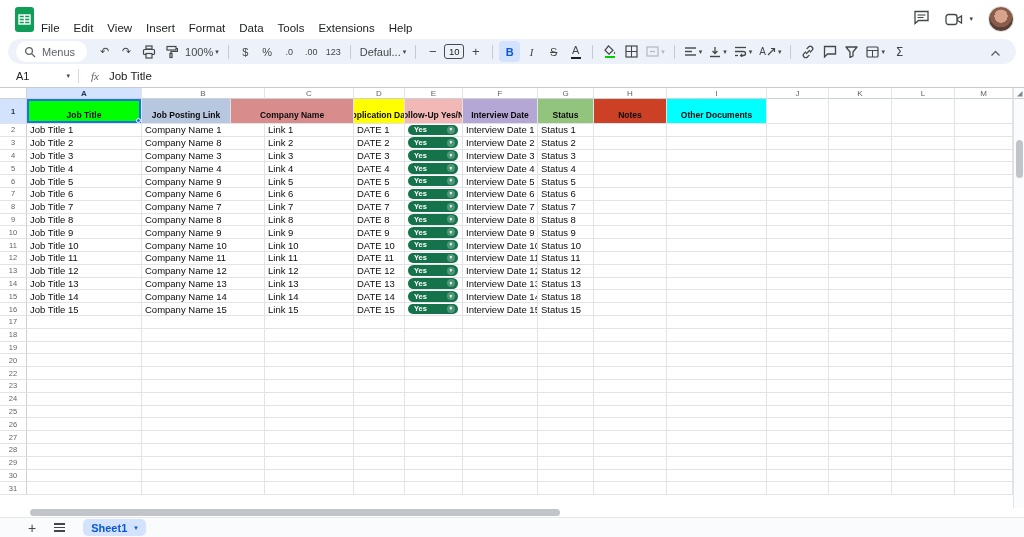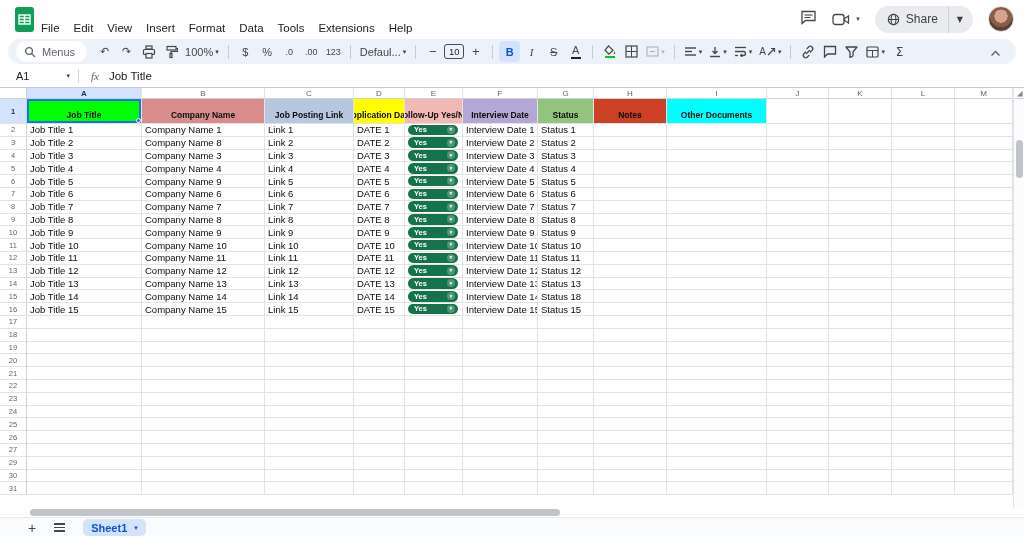--- a/index.html
+++ b/index.html
@@ -110,31 +110,20 @@
             <line x1="4.5" y1="7.5" x2="10.5" y2="7.5" stroke="#444746" stroke-width="1.1"></line>
           </svg>
       </span>
       <span style="display:flex;align-items:center;gap:4px;">
         <svg width="18" height="13" viewBox="0 0 18 13">
             <rect x="1" y="1.5" width="11" height="10" rx="2.5" fill="none" stroke="#444746" stroke-width="1.3"></rect>
             <path d="M12.5 5.5 16.5 3v7l-4-2.5z" fill="none" stroke="#444746" stroke-width="1.3"></path>
           </svg>
         <span class="caret g">▾</span>
       </span>
-      <div class="share-btn">
-        <div class="share-main">
-          <svg width="13" height="13" viewBox="0 0 14 14">
-              <circle cx="7" cy="7" r="5.6" fill="none" stroke="#3c4043" stroke-width="1.2"></circle>
-              <line x1="1.4" y1="7" x2="12.6" y2="7" stroke="#3c4043" stroke-width="1.1"></line>
-              <ellipse cx="7" cy="7" rx="2.6" ry="5.6" fill="none" stroke="#3c4043" stroke-width="1.1"></ellipse>
-            </svg>
-          <span>Share</span>
-        </div>
-        <div class="share-caret g">▼</div>
-      </div>
       <div class="avatar"></div>
     </div>
   </div>
 
   <div class="toolbar">
     <div class="menus-pill">
       <svg width="12" height="12" viewBox="0 0 12 12">
           <circle cx="5" cy="5" r="3.4" fill="none" stroke="#5f6368" stroke-width="1.3"></circle>
           <line x1="7.6" y1="7.6" x2="11" y2="11" stroke="#5f6368" stroke-width="1.3"></line>
         </svg>
@@ -296,22 +285,22 @@
         <div class="lcell" style="width:73px">H</div>
         <div class="lcell" style="width:100px">I</div>
         <div class="lcell" style="width:62px">J</div>
         <div class="lcell" style="width:63px">K</div>
         <div class="lcell" style="width:63px">L</div>
         <div class="lcell" style="width:58px">M</div>
       </div>
       <div class="row" style="height:25px">
         <div class="gutter selrow">1</div>
         <div class="cell hcell selcell" style="width:115px;background:#00ff00">Job Title<span class="handle"></span></div>
+        <div class="cell hcell" style="width:89px;background:#b8c7e0">Job Posting Link</div>
         <div class="cell hcell" style="width:123px;background:#d98c8c">Company Name</div>
-        <div class="cell hcell" style="width:89px;background:#b8c7e0">Job Posting Link</div>
         <div class="cell hcell" style="width:51px;background:#ffff00">Application Date</div>
         <div class="cell hcell" style="width:58px;background:#f2b8b5">Follow-Up Yes/No</div>
         <div class="cell hcell" style="width:75px;background:#b4a7d6">Interview Date</div>
         <div class="cell hcell" style="width:56px;background:#93c47d">Status</div>
         <div class="cell hcell" style="width:73px;background:#cc4125">Notes</div>
         <div class="cell hcell" style="width:100px;background:#00ffff">Other Documents</div>
         <div class="cell hcell" style="width:62px"></div>
         <div class="cell hcell" style="width:63px"></div>
         <div class="cell hcell" style="width:63px"></div>
         <div class="cell hcell" style="width:58px"></div>
@@ -689,36 +678,20 @@
         <div class="cell" style="width:75px"></div>
         <div class="cell" style="width:56px"></div>
         <div class="cell" style="width:73px"></div>
         <div class="cell" style="width:100px"></div>
         <div class="cell" style="width:62px"></div>
         <div class="cell" style="width:63px"></div>
         <div class="cell" style="width:63px"></div>
         <div class="cell" style="width:58px"></div>
       </div>
       <div class="row" style="height:12.8px">
-        <div class="gutter">21</div>
-        <div class="cell" style="width:115px"></div>
-        <div class="cell" style="width:123px"></div>
-        <div class="cell" style="width:89px"></div>
-        <div class="cell" style="width:51px"></div>
-        <div class="cell" style="width:58px"></div>
-        <div class="cell" style="width:75px"></div>
-        <div class="cell" style="width:56px"></div>
-        <div class="cell" style="width:73px"></div>
-        <div class="cell" style="width:100px"></div>
-        <div class="cell" style="width:62px"></div>
-        <div class="cell" style="width:63px"></div>
-        <div class="cell" style="width:63px"></div>
-        <div class="cell" style="width:58px"></div>
-      </div>
-      <div class="row" style="height:12.8px">
         <div class="gutter">22</div>
         <div class="cell" style="width:115px"></div>
         <div class="cell" style="width:123px"></div>
         <div class="cell" style="width:89px"></div>
         <div class="cell" style="width:51px"></div>
         <div class="cell" style="width:58px"></div>
         <div class="cell" style="width:75px"></div>
         <div class="cell" style="width:56px"></div>
         <div class="cell" style="width:73px"></div>
         <div class="cell" style="width:100px"></div>
@@ -786,20 +759,36 @@
         <div class="cell" style="width:56px"></div>
         <div class="cell" style="width:73px"></div>
         <div class="cell" style="width:100px"></div>
         <div class="cell" style="width:62px"></div>
         <div class="cell" style="width:63px"></div>
         <div class="cell" style="width:63px"></div>
         <div class="cell" style="width:58px"></div>
       </div>
       <div class="row" style="height:12.8px">
         <div class="gutter">27</div>
+        <div class="cell" style="width:115px"></div>
+        <div class="cell" style="width:123px"></div>
+        <div class="cell" style="width:89px"></div>
+        <div class="cell" style="width:51px"></div>
+        <div class="cell" style="width:58px"></div>
+        <div class="cell" style="width:75px"></div>
+        <div class="cell" style="width:56px"></div>
+        <div class="cell" style="width:73px"></div>
+        <div class="cell" style="width:100px"></div>
+        <div class="cell" style="width:62px"></div>
+        <div class="cell" style="width:63px"></div>
+        <div class="cell" style="width:63px"></div>
+        <div class="cell" style="width:58px"></div>
+      </div>
+      <div class="row" style="height:12.8px">
+        <div class="gutter">28</div>
         <div class="cell" style="width:115px"></div>
         <div class="cell" style="width:123px"></div>
         <div class="cell" style="width:89px"></div>
         <div class="cell" style="width:51px"></div>
         <div class="cell" style="width:58px"></div>
         <div class="cell" style="width:75px"></div>
         <div class="cell" style="width:56px"></div>
         <div class="cell" style="width:73px"></div>
         <div class="cell" style="width:100px"></div>
         <div class="cell" style="width:62px"></div>

